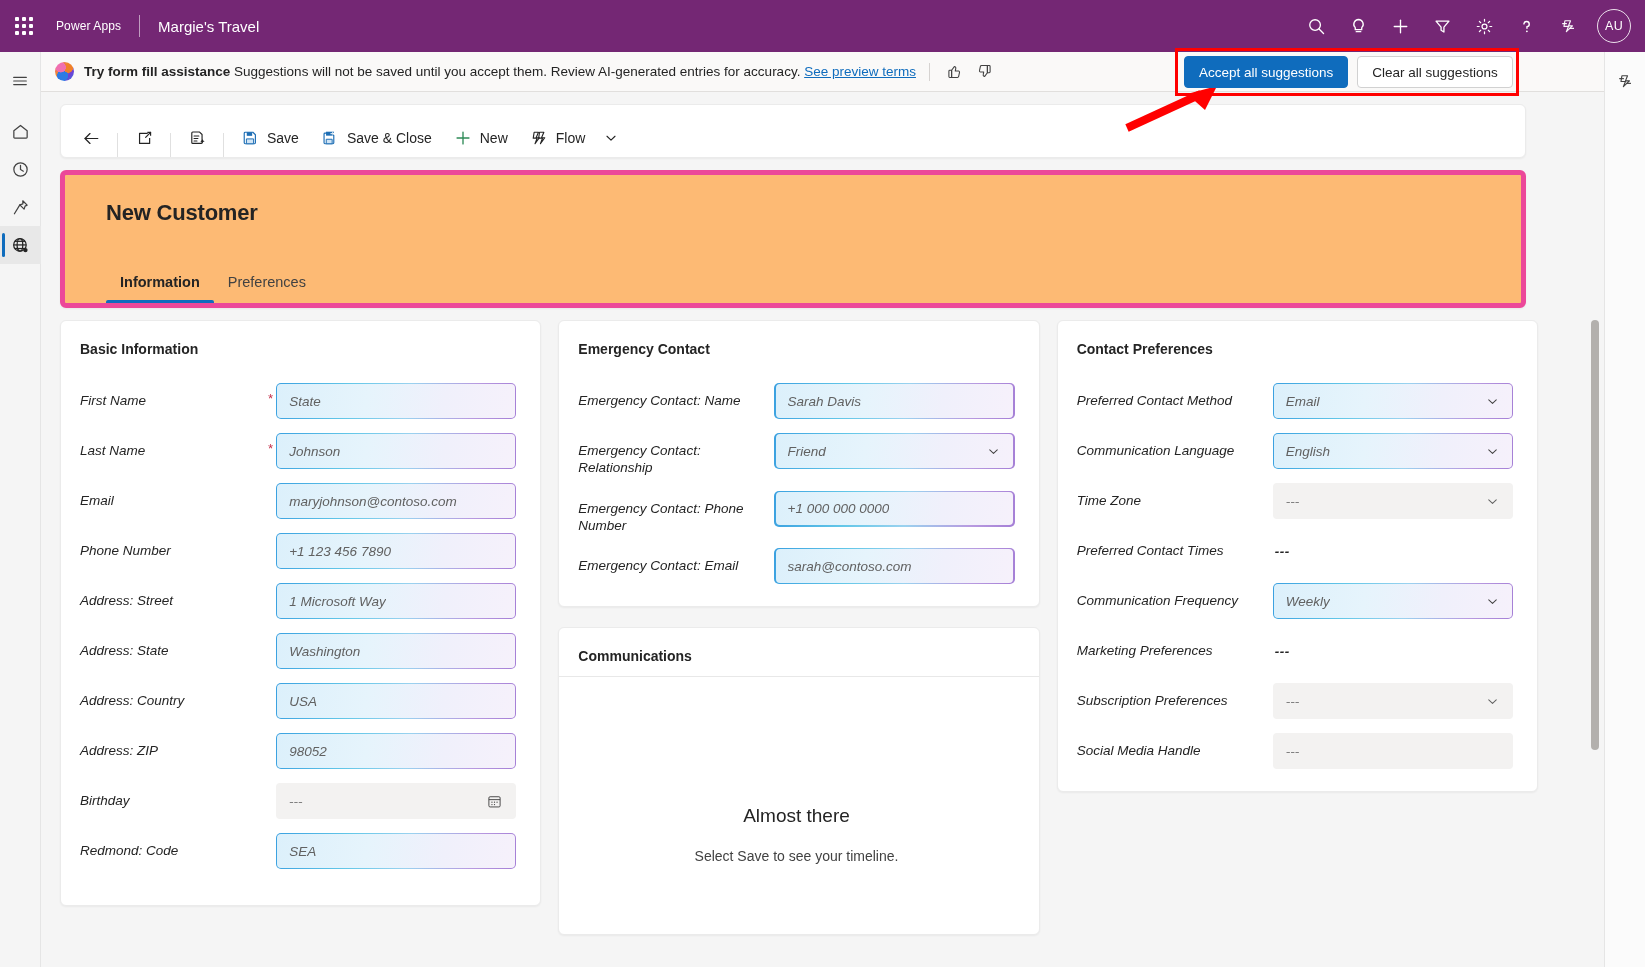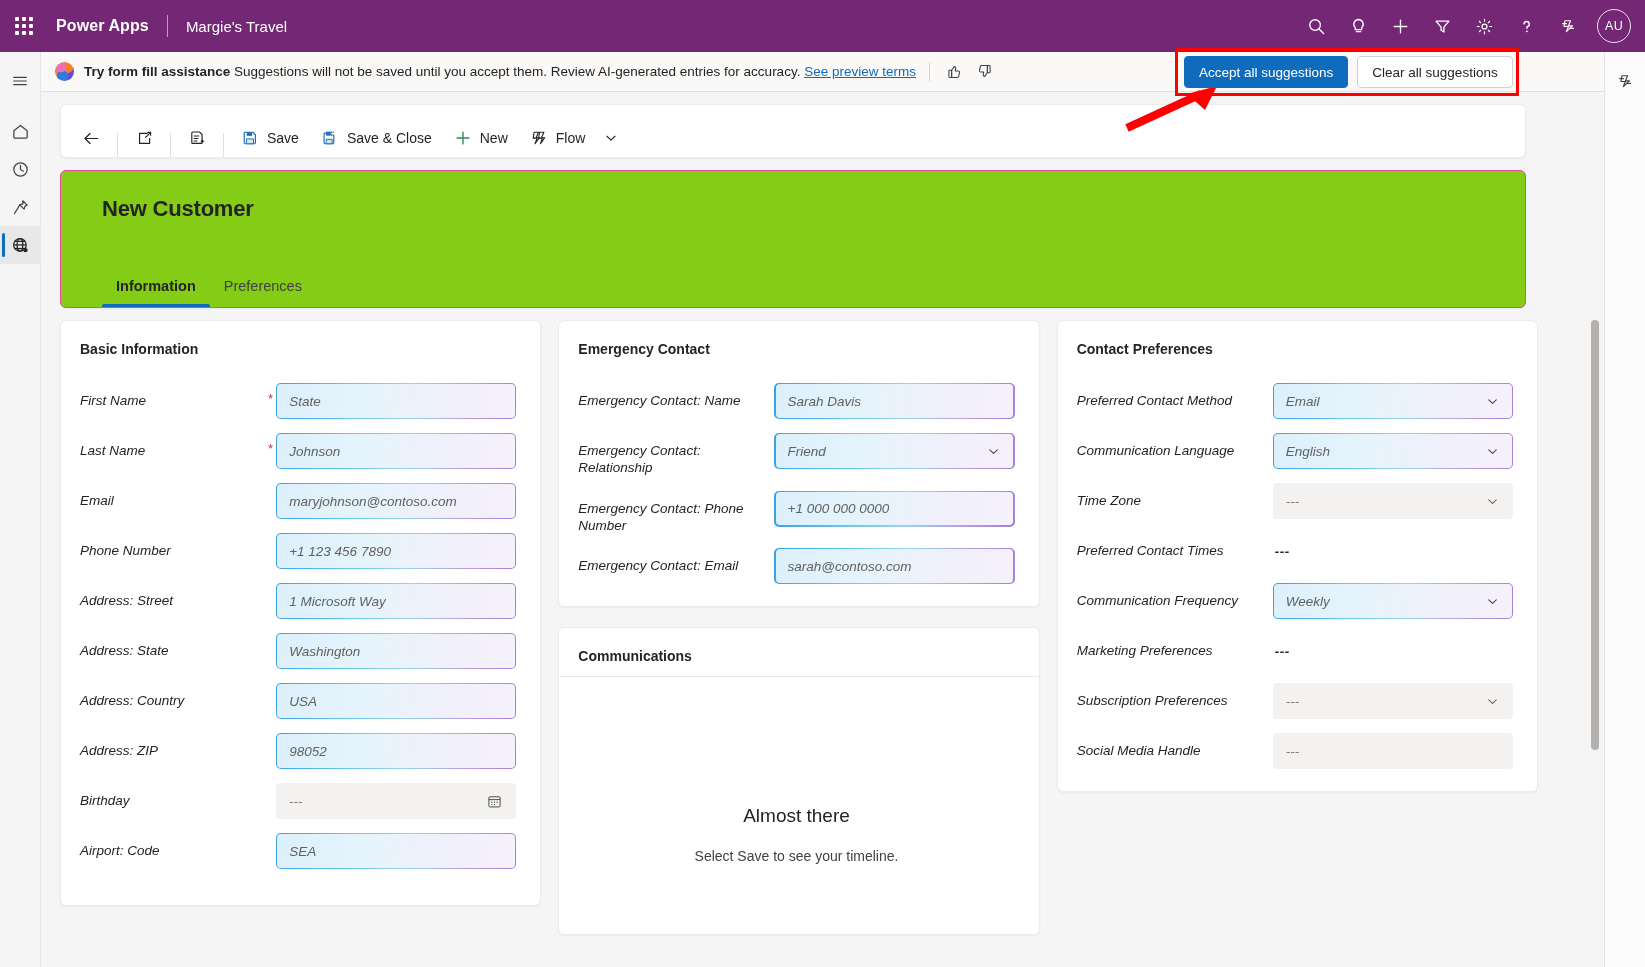--- a/index.html
+++ b/index.html
@@ -25,21 +25,21 @@
     cursor: pointer;
   }
   .waffle-grid {
     display: grid;
     grid-template-columns: repeat(3, 4px);
     grid-template-rows: repeat(3, 4px);
     gap: 3px;
   }
   .waffle-grid i { width: 4px; height: 4px; background: #fff; border-radius: 1px; display: block; }
   .brand {
-    font-size: 16px; font-weight: bold; letter-spacing: .1px;
+    font-size: 12px; font-weight: normal; letter-spacing: .1px;
     margin-left: 8px; cursor: pointer;
   }
   .brand-sep {
     width: 1px; height: 22px; background: rgba(255,255,255,.55);
     margin: 0 18px;
   }
   .app-name { font-size: 15px; font-weight: normal; cursor: pointer; }
   .header-right {
     margin-left: auto; display: flex; align-items: center;
     gap: 4px; padding-right: 14px;
@@ -195,22 +195,22 @@
   }
   .cmd-chev {
     width: 30px; height: 38px; display: flex; align-items: center; justify-content: center;
     cursor: pointer; border-radius: 4px;
   }
 
   
   .form-head {
     position: absolute; top: 78px; left: 19px;
     width: 1466px; height: 138px;
-    background: #84cc16;
-    border: 1px solid #ec4899; border-radius: 6px;
+    background: #fdba74;
+    border: 5px solid #ec4899; border-radius: 6px;
     box-shadow: 0 1px 2px rgba(0,0,0,.05);
   }
   .record-title {
     position: absolute; top: 25px; left: 41px;
     font-size: 22px; font-weight: 600; color: #242424;
     letter-spacing: -.2px;
   }
   .tabs {
     position: absolute; bottom: 0; left: 41px;
     display: flex; gap: 0;
@@ -688,21 +688,21 @@
                   <circle cx="13" cy="10.8" r=".75" fill="#424242" stroke="none"></circle>
                   <circle cx="7" cy="13.6" r=".75" fill="#424242" stroke="none"></circle>
                   <circle cx="10" cy="13.6" r=".75" fill="#424242" stroke="none"></circle>
                 </svg>
               </span>
             </div>
           </div>
         </div>
 
         <div class="field">
-          <div class="field-label">Airport: Code</div>
+          <div class="field-label">Redmond: Code</div>
           <div class="req-star"></div>
           <div class="field-ctl">
             <div class="ai-input">
               <div class="inner">
                   <span class="val">SEA</span>
                 </div>
             </div>
           </div>
         </div>
       </div>

